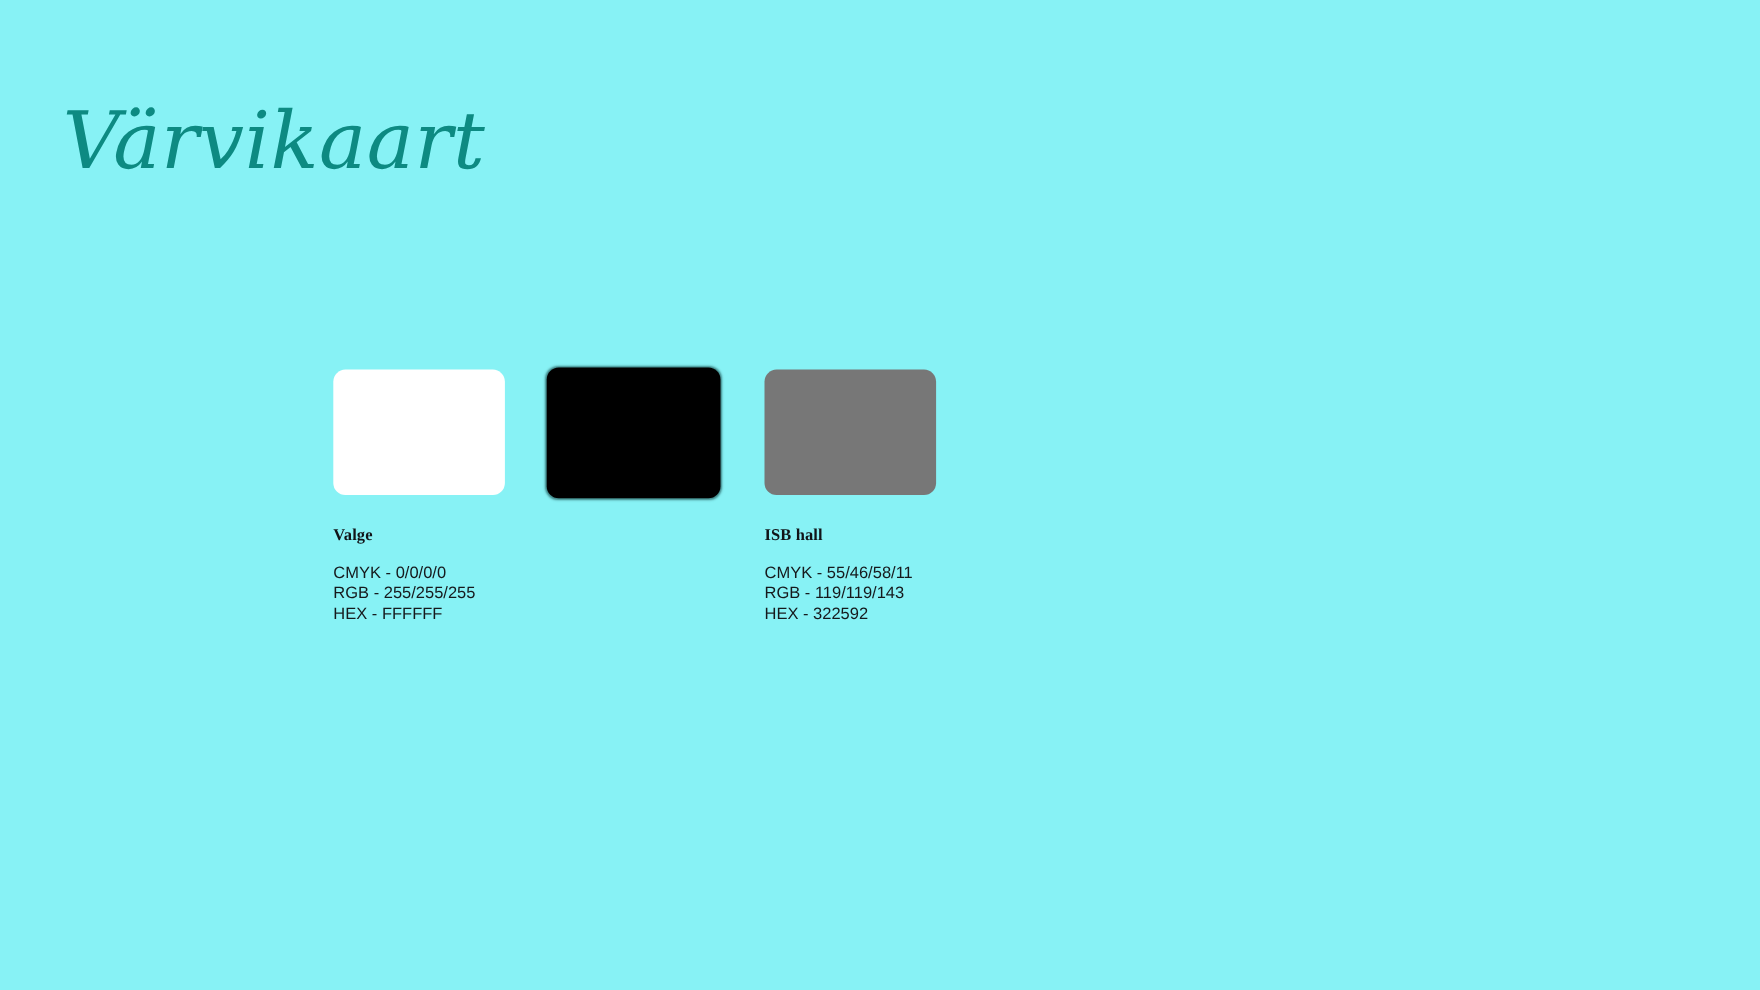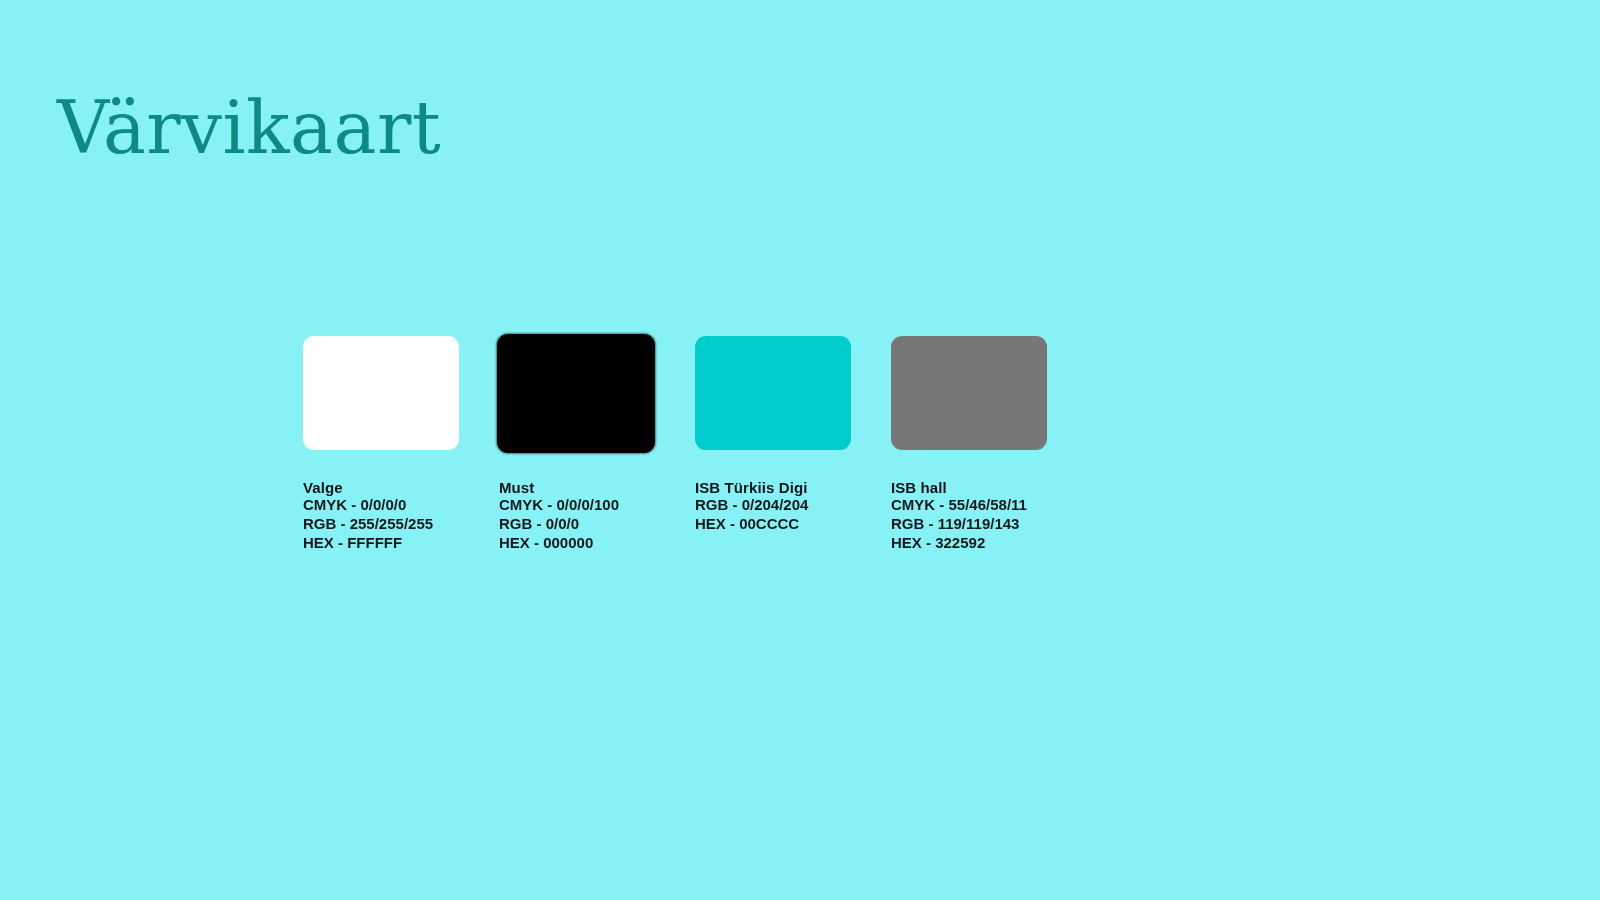--- a/index.html
+++ b/index.html
@@ -22,20 +22,21 @@
     height: 900px;
     background: #87f2f5;
   }
 
   
   .page-title {
     position: absolute;
     left: 57px;
     top: 44px;
     font-family: "DejaVu Serif", "Liberation Serif", serif;
+    font-style: italic;
     font-weight: 400;
     font-size: 72px;
     line-height: 1.0;
     letter-spacing: 0.5px;
     color: #0d8a82;
     white-space: nowrap;
   }
 
   
   .swatch-strip {
@@ -72,34 +73,34 @@
     height: 119px;
     margin-left: -2px;
     box-shadow: 0 0 2px 1px rgba(0, 40, 40, 0.55);
   }
 
   .swatch-meta {
     padding-top: 27px;
   }
 
   .swatch-label {
-    font-family: Liberation Sans, sans-serif;
+    font-family: Liberation Serif, serif;
     font-size: 15px;
     font-weight: 700;
     line-height: 1.0;
     color: #111418;
     letter-spacing: 0.1px;
     white-space: nowrap;
   }
 
   .swatch-specs {
-    margin-top: 0;
+    margin-top: 16px;
     font-family: "Liberation Sans", sans-serif;
     font-size: 15px;
-    font-weight: 700;
+    font-weight: 400;
     line-height: 19px;
     color: #16191c;
     white-space: nowrap;
   }
   .spec-line { display: block; }
 </style>
 </head>
 <body>
 
 <div class="page">
@@ -117,40 +118,20 @@
             <span class="spec-line">CMYK - 0/0/0/0</span>
             <span class="spec-line">RGB - 255/255/255</span>
             <span class="spec-line">HEX - FFFFFF</span>
           </div>
         </div>
       </div>
       <div class="swatch-card is-black">
         <div class="swatch-chip-wrap">
           <div class="swatch-chip" style="background: rgb(0, 0, 0);"></div>
         </div>
-        <div class="swatch-meta">
-          <div class="swatch-label">Must</div>
-          <div class="swatch-specs">
-            <span class="spec-line">CMYK - 0/0/0/100</span>
-            <span class="spec-line">RGB - 0/0/0</span>
-            <span class="spec-line">HEX - 000000</span>
-          </div>
-        </div>
-      </div>
-      <div class="swatch-card">
-        <div class="swatch-chip-wrap">
-          <div class="swatch-chip" style="background: rgb(0, 204, 204);"></div>
-        </div>
-        <div class="swatch-meta">
-          <div class="swatch-label">ISB Türkiis Digi</div>
-          <div class="swatch-specs">
-            <span class="spec-line">RGB - 0/204/204</span>
-            <span class="spec-line">HEX - 00CCCC</span>
-          </div>
-        </div>
       </div>
       <div class="swatch-card">
         <div class="swatch-chip-wrap">
           <div class="swatch-chip" style="background: rgb(119, 119, 119);"></div>
         </div>
         <div class="swatch-meta">
           <div class="swatch-label">ISB hall</div>
           <div class="swatch-specs">
             <span class="spec-line">CMYK - 55/46/58/11</span>
             <span class="spec-line">RGB - 119/119/143</span>

